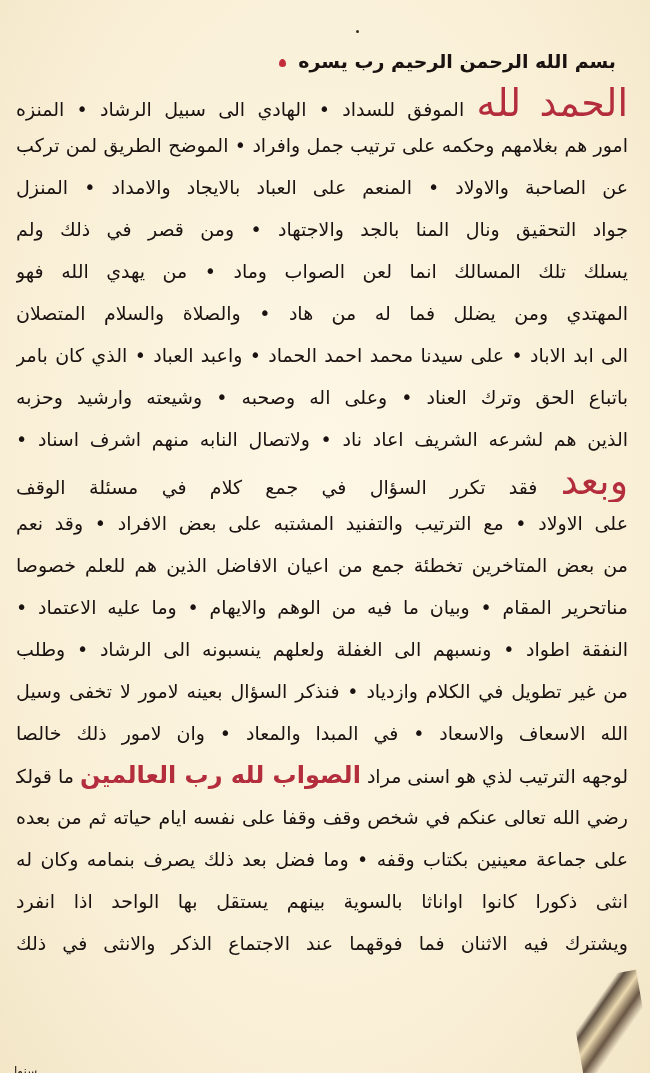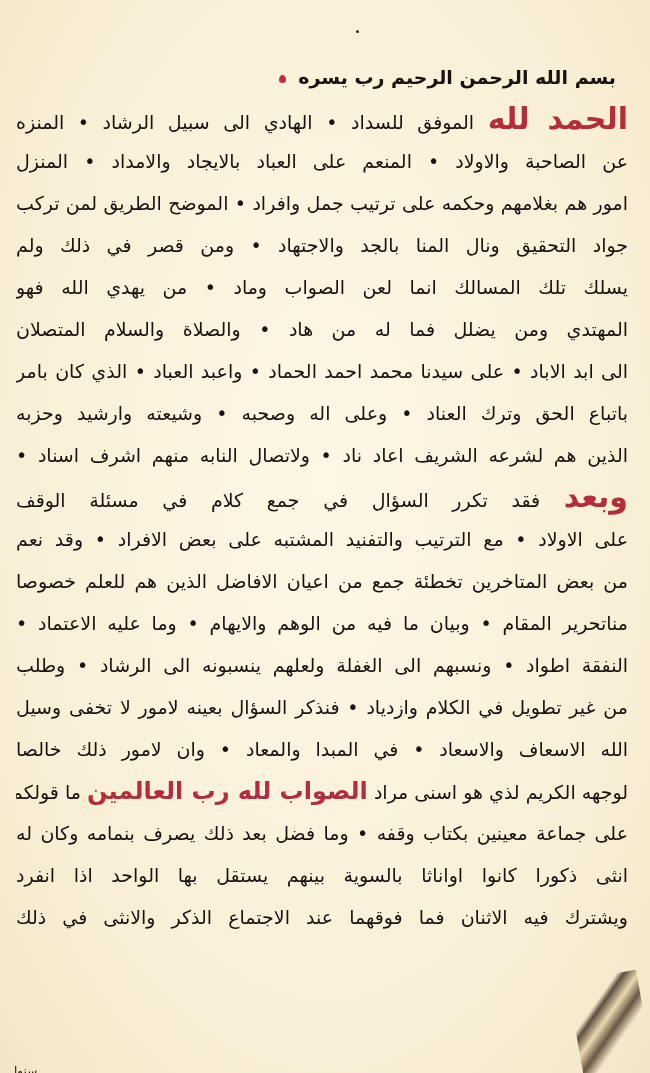--- a/index.html
+++ b/index.html
@@ -11,32 +11,32 @@
   }
   .page {
     position: absolute; inset: 0;
     background: radial-gradient(ellipse at 50% 45%, #fdf7e6 0%, #f9efd6 70%, #f3e6c7 100%);
   }
   .top-dot {
     position: absolute; left: 356px; top: 30px; width: 3px; height: 3px;
     background: #3a2a20; border-radius: 50%;
   }
   .text-block {
-    position: absolute; left: 16px; right: 22px; top: 56px;
+    position: absolute; left: 16px; right: 22px; top: 40px;
     direction: rtl;
   }
   .line {
     height: 42px; line-height: 42px;
     white-space: nowrap; overflow: hidden;
     font-size: 19px; color: #1a1210;
     text-align: justify; text-align-last: justify;
     font-family: "DejaVu Sans", sans-serif;
   }
   .line.basmala { text-align-last: right; padding-right: 12px; font-weight: bold; }
-  .rubric { color: #b32d3d; font-size: 30px; font-weight: bold; }
+  .rubric { color: #b32d3d; font-size: 38px; font-weight: normal; }
   .rubric-mid { color: #b32d3d; font-size: 24px; font-weight: bold; }
   .dot {
     display: inline-block; width: 7px; height: 8px;
     background: #c42c3c; border-radius: 50% 50% 50% 50% / 60% 60% 40% 40%;
     margin: 0 6px; vertical-align: middle;
   }
   .folio {
     position: absolute; left: 14px; top: 1040px;
     font-size: 12px; color: #1a1210; direction: rtl; margin-top: 24px;
   }
@@ -54,43 +54,44 @@
 
   <div class="text-block">
     <div class="line basmala">
       <span>بسم الله الرحمن الرحيم رب يسره</span>
       <span class="dot"></span>
     </div>
     <div class="line">
       <span class="rubric">الحمد لله</span>
       <span>الموفق للسداد • الهادي الى سبيل الرشاد • المنزه</span>
     </div>
+    <div class="line">امور هم بغلامهم وحكمه على ترتيب جمل وافراد • الموضح الطريق لمن تركب</div>
     <div class="line">عن الصاحبة والاولاد • المنعم على العباد بالايجاد والامداد • المنزل</div>
-    <div class="line">امور هم بغلامهم وحكمه على ترتيب جمل وافراد • الموضح الطريق لمن تركب</div>
     <div class="line">جواد التحقيق ونال المنا بالجد والاجتهاد • ومن قصر في ذلك ولم</div>
     <div class="line">يسلك تلك المسالك انما لعن الصواب وماد • من يهدي الله فهو</div>
     <div class="line">المهتدي ومن يضلل فما له من هاد • والصلاة والسلام المتصلان</div>
     <div class="line">الى ابد الاباد • على سيدنا محمد احمد الحماد • واعبد العباد • الذي كان بامر</div>
     <div class="line">باتباع الحق وترك العناد • وعلى اله وصحبه • وشيعته وارشيد وحزبه</div>
     <div class="line">الذين هم لشرعه الشريف اعاد ناد • ولاتصال النابه منهم اشرف اسناد •</div>
     <div class="line">
       <span class="rubric">وبعد</span>
       <span>فقد تكرر السؤال في جمع كلام في مسئلة الوقف</span>
     </div>
     <div class="line">على الاولاد • مع الترتيب والتفنيد المشتبه على بعض الافراد • وقد نعم</div>
     <div class="line">من بعض المتاخرين تخطئة جمع من اعيان الافاضل الذين هم للعلم خصوصا</div>
     <div class="line">مناتحرير المقام • وبيان ما فيه من الوهم والايهام • وما عليه الاعتماد •</div>
     <div class="line">النفقة اطواد • ونسبهم الى الغفلة ولعلهم ينسبونه الى الرشاد • وطلب</div>
     <div class="line">من غير تطويل في الكلام وازدياد • فنذكر السؤال بعينه لامور لا تخفى وسيل</div>
     <div class="line">الله الاسعاف والاسعاد • في المبدا والمعاد • وان لامور ذلك خالصا</div>
     <div class="line">
-      <span>لوجهه الكريم لذي هو اسنى مراد</span>
+      <span>لوجهه الترتيب لذي هو اسنى مراد</span>
       <span class="rubric-mid">الصواب لله رب العالمين</span>
       <span>ما قولكم</span>
     </div>
+    <div class="line">رضي الله تعالى عنكم في شخص وقف وقفا على نفسه ايام حياته ثم من بعده</div>
     <div class="line">على جماعة معينين بكتاب وقفه • وما فضل بعد ذلك يصرف بنمامه وكان له</div>
     <div class="line">انثى ذكورا كانوا اواناثا بالسوية بينهم يستقل بها الواحد اذا انفرد</div>
     <div class="line">ويشترك فيه الاثنان فما فوقهما عند الاجتماع الذكر والانثى في ذلك</div>
   </div>
 
   <div class="smudge"></div>
   <div class="folio">سنوا</div>
 </div>
 
 </body></html>

